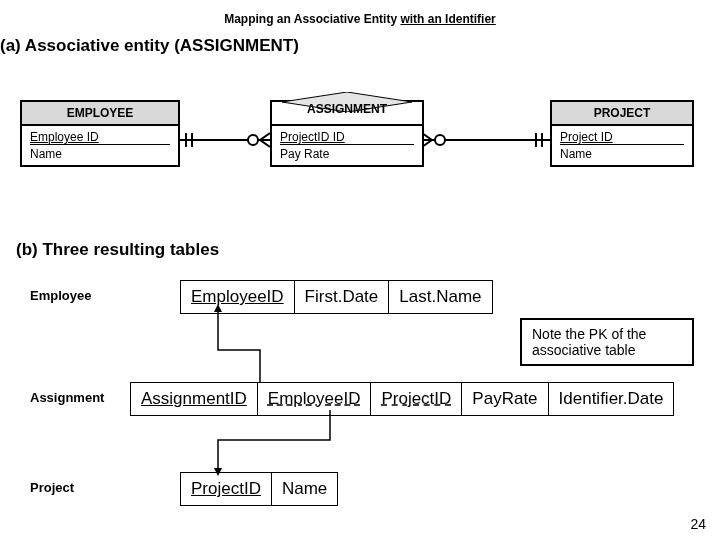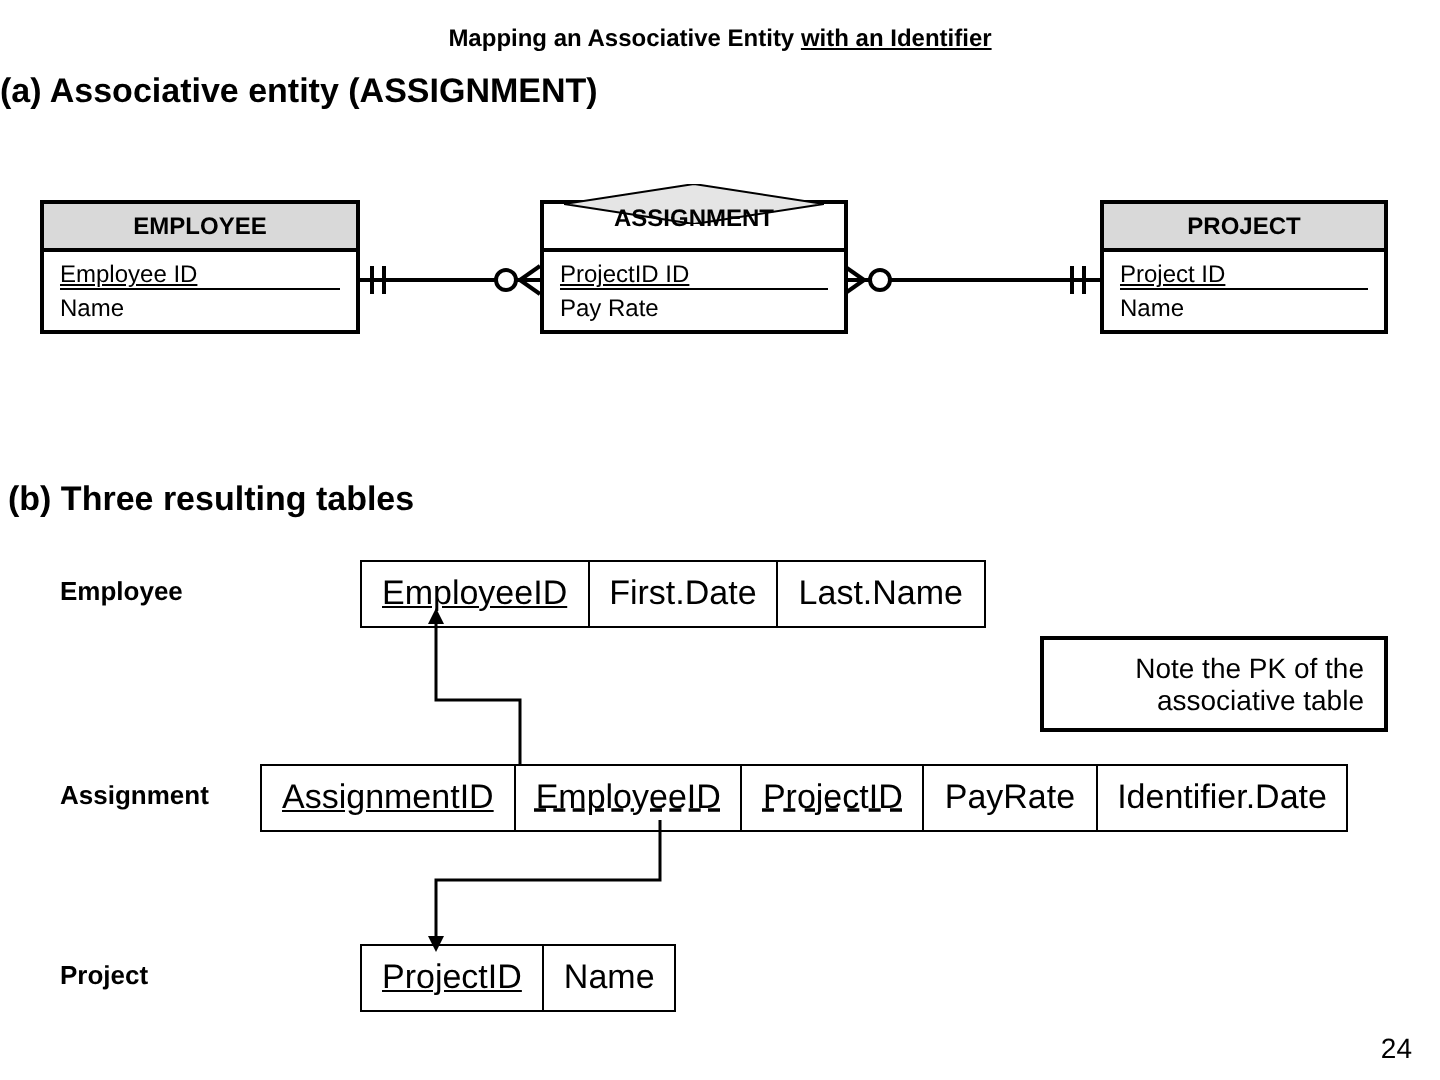--- a/index.html
+++ b/index.html
@@ -8,30 +8,30 @@
 .subtitle{text-align:left;font-weight:bold;font-size:17px;margin-top:10px}
 .erd{position:absolute;top:100px;left:20px;width:680px;height:130px}
 .entity{position:absolute;border:2px solid #000;background:#fff;font-size:12px}
 .entity .hdr{background:#d9d9d9;border-bottom:2px solid #000;padding:4px 8px;font-weight:bold;text-align:center}
 .entity .body{padding:4px 8px}
 .entity .pk{text-decoration:underline;border-bottom:1px solid #000;padding-bottom:0;margin-bottom:2px}
 .diamond{position:absolute;width:130px;height:20px;top:-10px;left:50%;transform:translateX(-50%)}
 .diamond svg{position:absolute;top:0;left:0}
 .assoc-hdr{position:relative;height:22px;border-bottom:2px solid #000}
 .assoc-title{position:absolute;top:0;left:0;right:0;text-align:center;font-weight:bold;font-size:12px;z-index:2}
-.sec-b{position:absolute;top:240px;left:4px;width:634px}
+.sec-b{position:absolute;top:240px;left:16px;width:634px}
 .sec-b .subtitle{margin-top:0}
 .tables{position:absolute;top:280px;left:30px;width:660px;height:220px}
 .tbl-label{position:absolute;font-weight:bold;font-size:13px}
 .tbl{position:absolute;display:flex;border:1px solid #000}
 .tbl .cell{border-right:1px solid #000;padding:6px 10px;font-size:17px;white-space:nowrap}
 .tbl .cell:last-child{border-right:none}
 .tbl .pk{text-decoration:underline}
 .tbl .fk{text-decoration-line:underline;text-decoration-style:dashed}
-.note{position:absolute;border:2px solid #000;padding:6px 10px;font-size:14px;text-align:right;background:#fff}
+.note{position:absolute;border:2px solid #000;padding:6px 10px;font-size:14px;text-align:left;background:#fff}
 .pagenum{position:absolute;bottom:8px;right:14px;font-size:14px}
 </style>
 </head>
 <body>
 
 <div class="title">
   <span>Mapping an Associative Entity </span><span class="u">with an Identifier</span>
 </div>
 <div class="subtitle">(a) Associative entity (ASSIGNMENT)</div>
 

